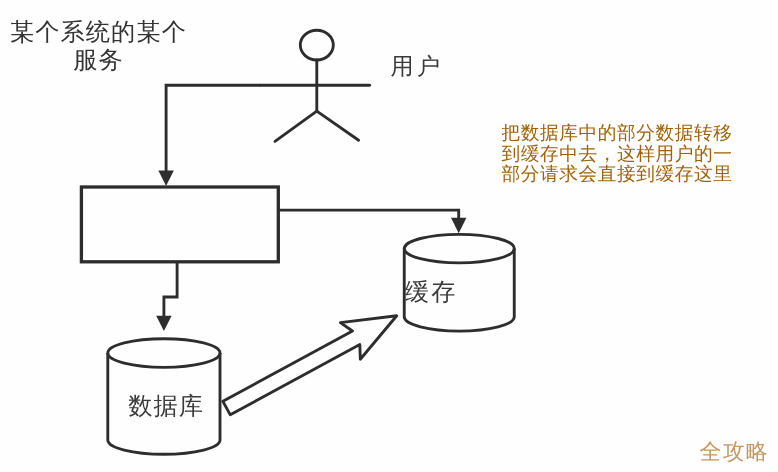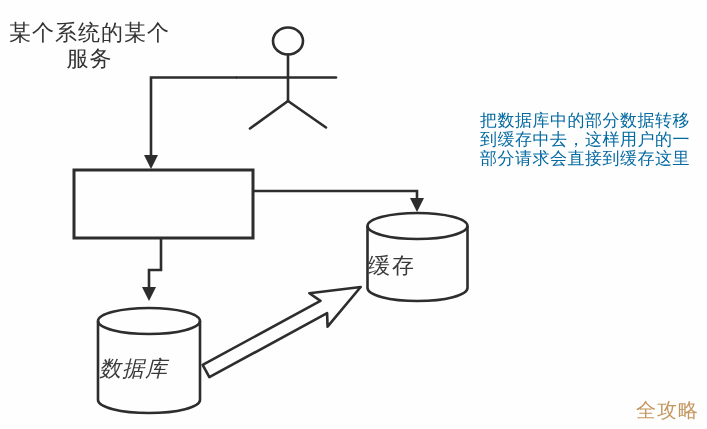--- a/index.html
+++ b/index.html
@@ -34,59 +34,58 @@
     letter-spacing: 3px;
     color: #3a3a3a;
   }
   .service-label {
     left: 74px;
     top: 170px;
     width: 179px;
     height: 68px;
     display: flex;
     flex-direction: column;
-    justify-content: flex-start;
+    justify-content: flex-end;
     align-items: center;
     font-size: 22px;
     line-height: 26px;
     letter-spacing: 1px;
     color: #333333;
     text-align: center;
-    padding-top: 20px;
+    padding-top: 2px;
     box-sizing: border-box;
   }
   .cache-label {
     left: 368px;
     top: 251px;
     width: 100px;
     text-align: left;
     font-size: 22px;
     letter-spacing: 2px;
     color: #3a3a3a;
   }
   .database-label {
     left: 99px;
     top: 354px;
     width: 104px;
-    text-align: left;
+    text-align: center;
     font-size: 22px;
     letter-spacing: 1px;
     color: #3a3a3a;
-    font-style: italic;
   }
   .annotation {
     position: absolute;
     left: 456px;
     top: 111px;
     width: 234px;
     font-size: 17px;
     line-height: 19px;
     letter-spacing: 0.5px;
-    color: #0369a1;
-    text-align: right;
+    color: #a16207;
+    text-align: left;
   }
   .annotation div {
     white-space: nowrap;
   }
   .watermark {
     position: absolute;
     left: 636px;
     top: 397px;
     font-size: 20px;
     font-weight: normal;
@@ -134,20 +133,21 @@
       <path d="M 367.5 226 A 50 13 0 0 1 467.5 226 L 467.5 288 A 50 13 0 0 1 367.5 288 Z"></path>
       <path d="M 367.5 226 A 50 13 0 0 0 467.5 226" fill="none"></path>
     </g>
 
     <g fill="#fefefe" stroke="#2d2d2d" stroke-width="2.6">
       <path d="M 98 321 A 51 13 0 0 1 200 321 L 200 400 A 51 13 0 0 1 98 400 Z"></path>
       <path d="M 98 321 A 51 13 0 0 0 200 321" fill="none"></path>
     </g>
   </svg>
 
+  <div class="label user-label">用户</div>
 
   <div class="service-label">
     <div>某个系统的某个</div>
     <div>服务</div>
   </div>
 
   <div class="label cache-label">缓存</div>
 
   <div class="label database-label">数据库</div>
 

